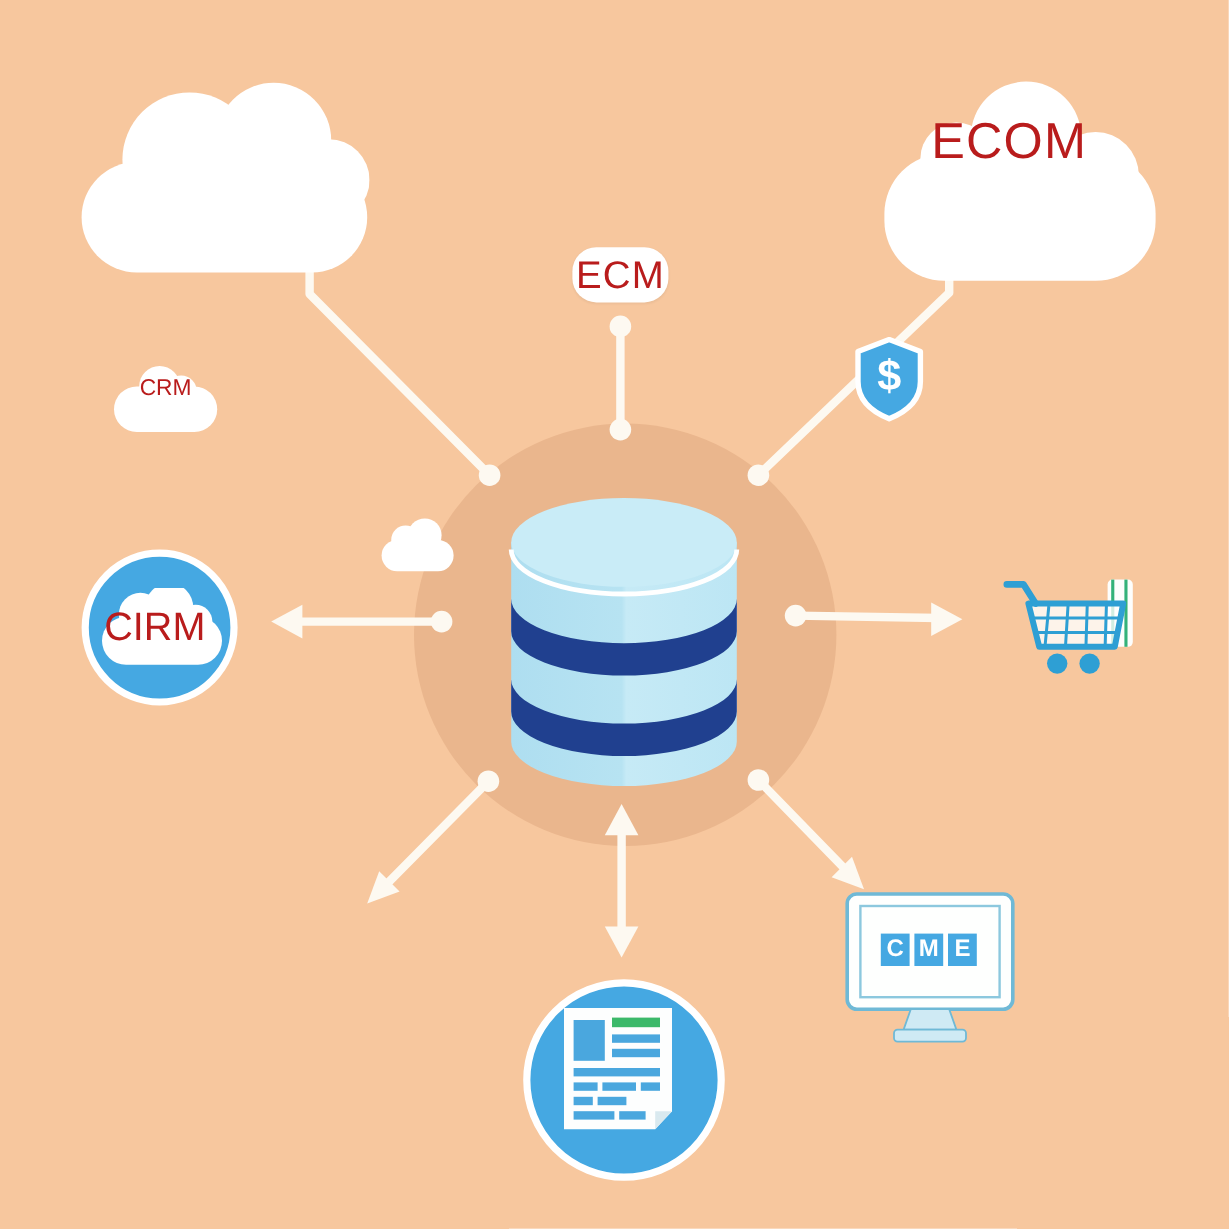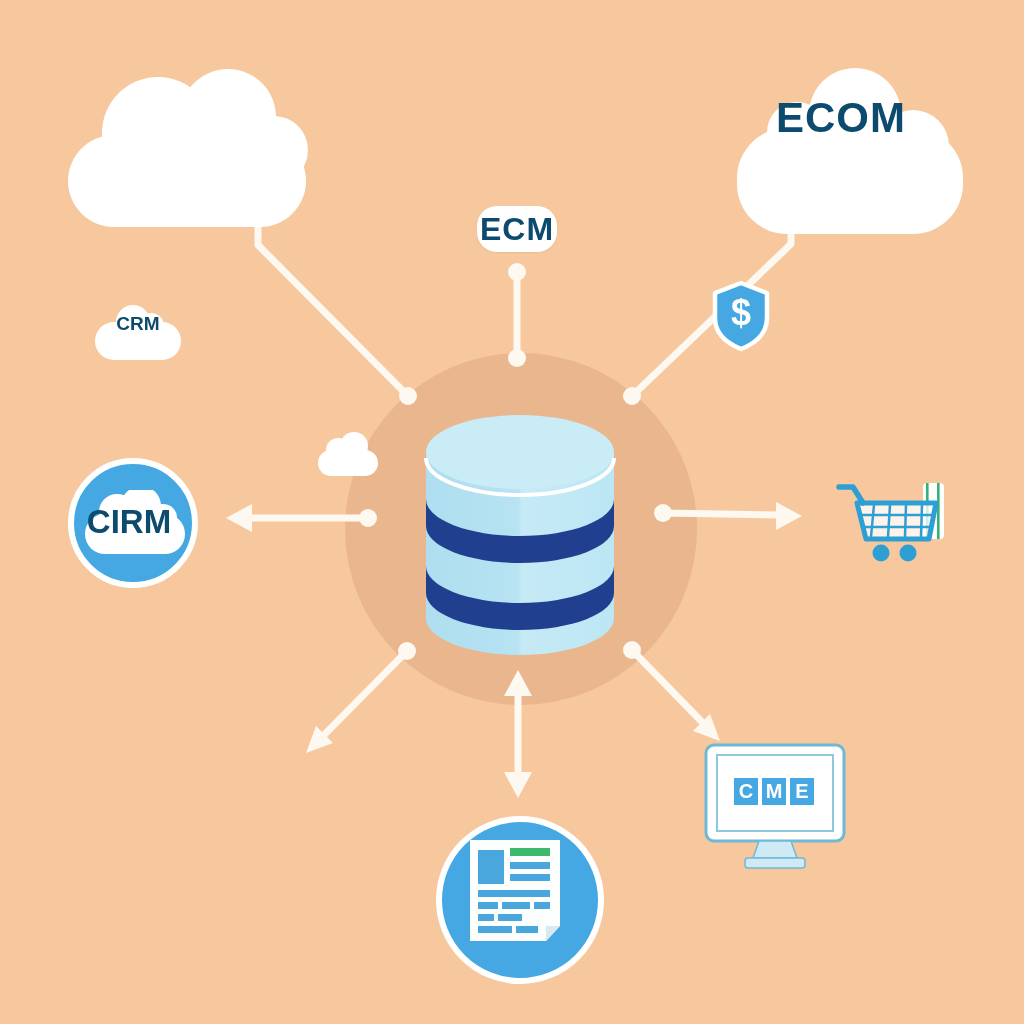--- a/index.html
+++ b/index.html
@@ -7,21 +7,21 @@
     position:relative;width:1024px;height:1024px;overflow:hidden;
     background:#F7C79E;
     font-family:"Liberation Sans",sans-serif;
   }
   .abs{position:absolute;}
   .halo{
     left:345px;top:353px;width:352px;height:352px;border-radius:50%;
     background:#EAB68D;
   }
   .label-text{
-    color:#0c4a6e;font-weight:bold;text-align:center;letter-spacing:1px;
+    color:#b91c1c;font-weight:normal;text-align:center;letter-spacing:1px;
   }
   .ecm-card{
     left:477px;top:206px;width:80px;height:46px;background:#FFFFFF;
     display:flex;align-items:center;justify-content:center;
     font-size:32px;box-shadow:0 1px 2px rgba(0,0,0,0.05);border-radius:20px;
   }
   .ecom-label{left:741px;top:94px;width:200px;font-size:42px;}
   .crm-label{left:93px;top:313px;width:90px;font-size:19px;letter-spacing:0;}
   .cirm-badge{
     left:68px;top:458px;width:130px;height:130px;border-radius:50%;

